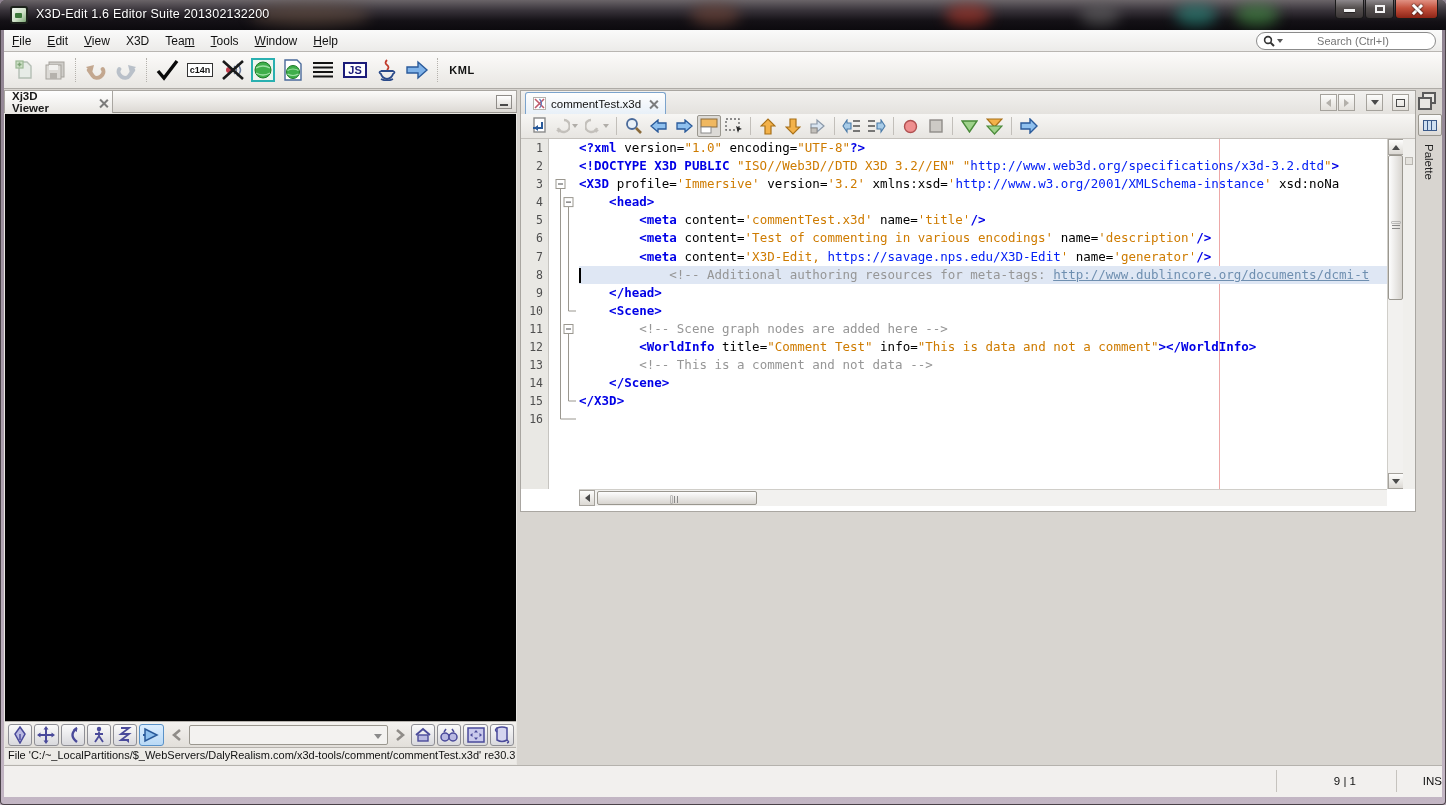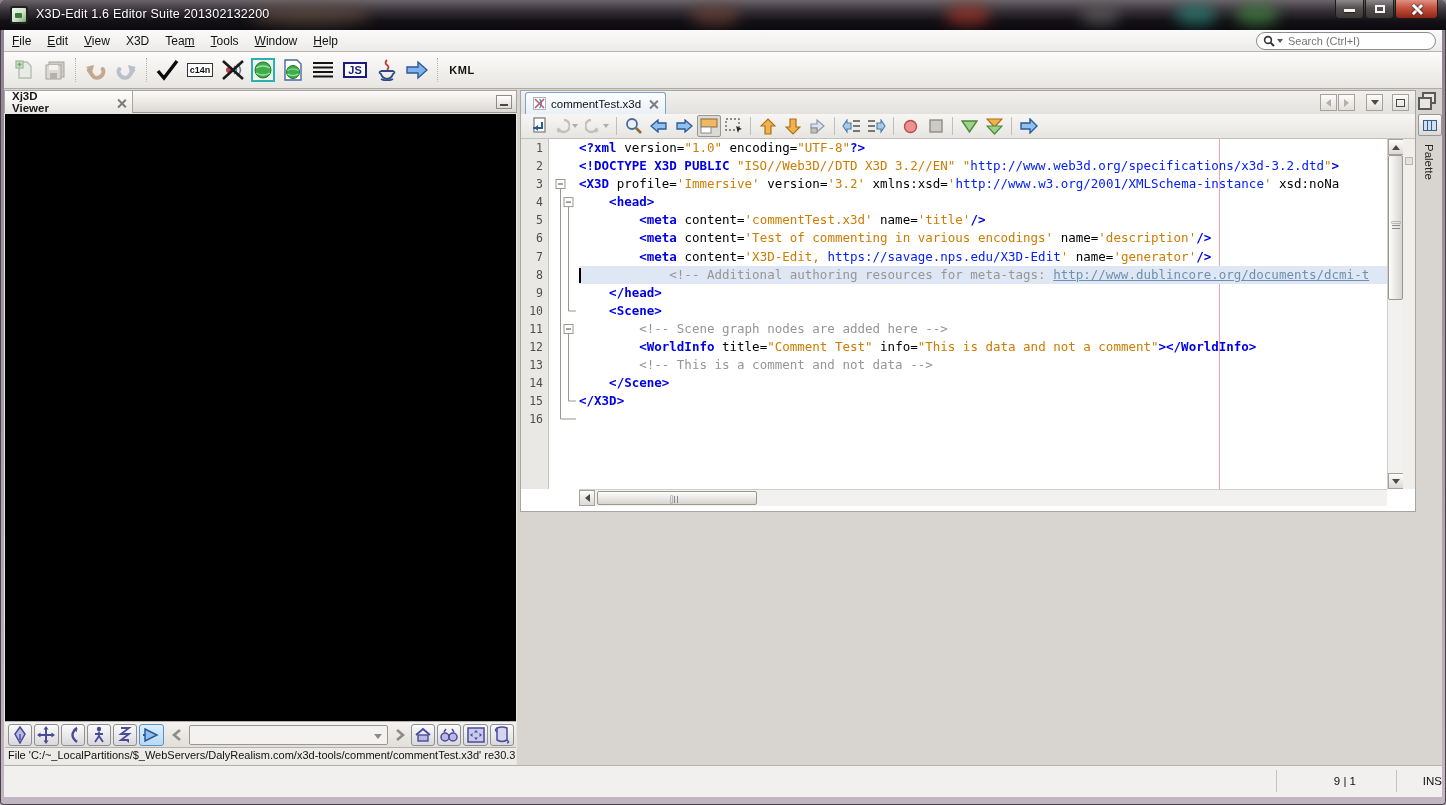--- a/index.html
+++ b/index.html
@@ -38,21 +38,21 @@
   
   .menubar { position:absolute; left:4px; top:30px; width:1438px; height:22px;
              background:linear-gradient(180deg,#fafafa,#ecebe9);
              border-bottom:1px solid #b9b6b2; display:flex; align-items:center; }
   .menu-item { font-size:12px; color:#111; padding:3px 8px; cursor:default; }
   .menu-item u { text-decoration:underline; }
   .searchbox { position:absolute; right:6px; top:2px; width:180px; height:18px;
                background:#fff; border:1px solid #8b8b8b; border-radius:9px;
                display:flex; align-items:center; padding:0 6px; }
   .searchbox input { border:none; outline:none; width:130px; font-size:11px; color:#444;
-               font-family:"Liberation Sans",sans-serif; background:transparent; }
+               font-family:"Liberation Sans",sans-serif; background:transparent;text-align:center; }
   .search-caret { width:0; height:0; border-left:3px solid transparent; border-right:3px solid transparent;
                border-top:4px solid #555; margin:0 5px 0 2px; }
 
   
   .maintoolbar { position:absolute; left:4px; top:52px; width:1438px; height:37px;
              background:linear-gradient(180deg,#fcfbfa,#e8e6e2);
              border-bottom:1px solid #aeaba6; display:flex; align-items:center; padding-left:6px; }
   .tbtn { width:28px; height:28px; display:flex; align-items:center; justify-content:center; margin:0 1px; }
   .tsep { width:1px; height:24px; border-left:1px dotted #b5b2ad; margin:0 5px; }
   .txt-icon { font-size:9px; font-weight:bold; border:1px solid #333; padding:1px 2px; color:#111; background:#fff;}
@@ -312,21 +312,21 @@
     <span class="tsep"></span>
     <div class="tbtn" style="width:36px;">
       <span class="kml-label">KML</span>
     </div>
   </div>
 
   <div class="content">
 
     <div class="viewer">
       <div class="phead">
-        <div class="ptab" style="width:128px;gap:36px;">
+        <div class="ptab" style="width:108px;gap:36px;">
           <span class="lbl">Xj3D Viewer</span>
           <span class="xclose"></span>
         </div>
         <div class="minbtn"></div>
       </div>
       <div class="viewport"></div>
 
       <div class="vtoolbar">
         <div class="vbtn">
           <svg width="18" height="18" viewBox="0 0 18 18">

